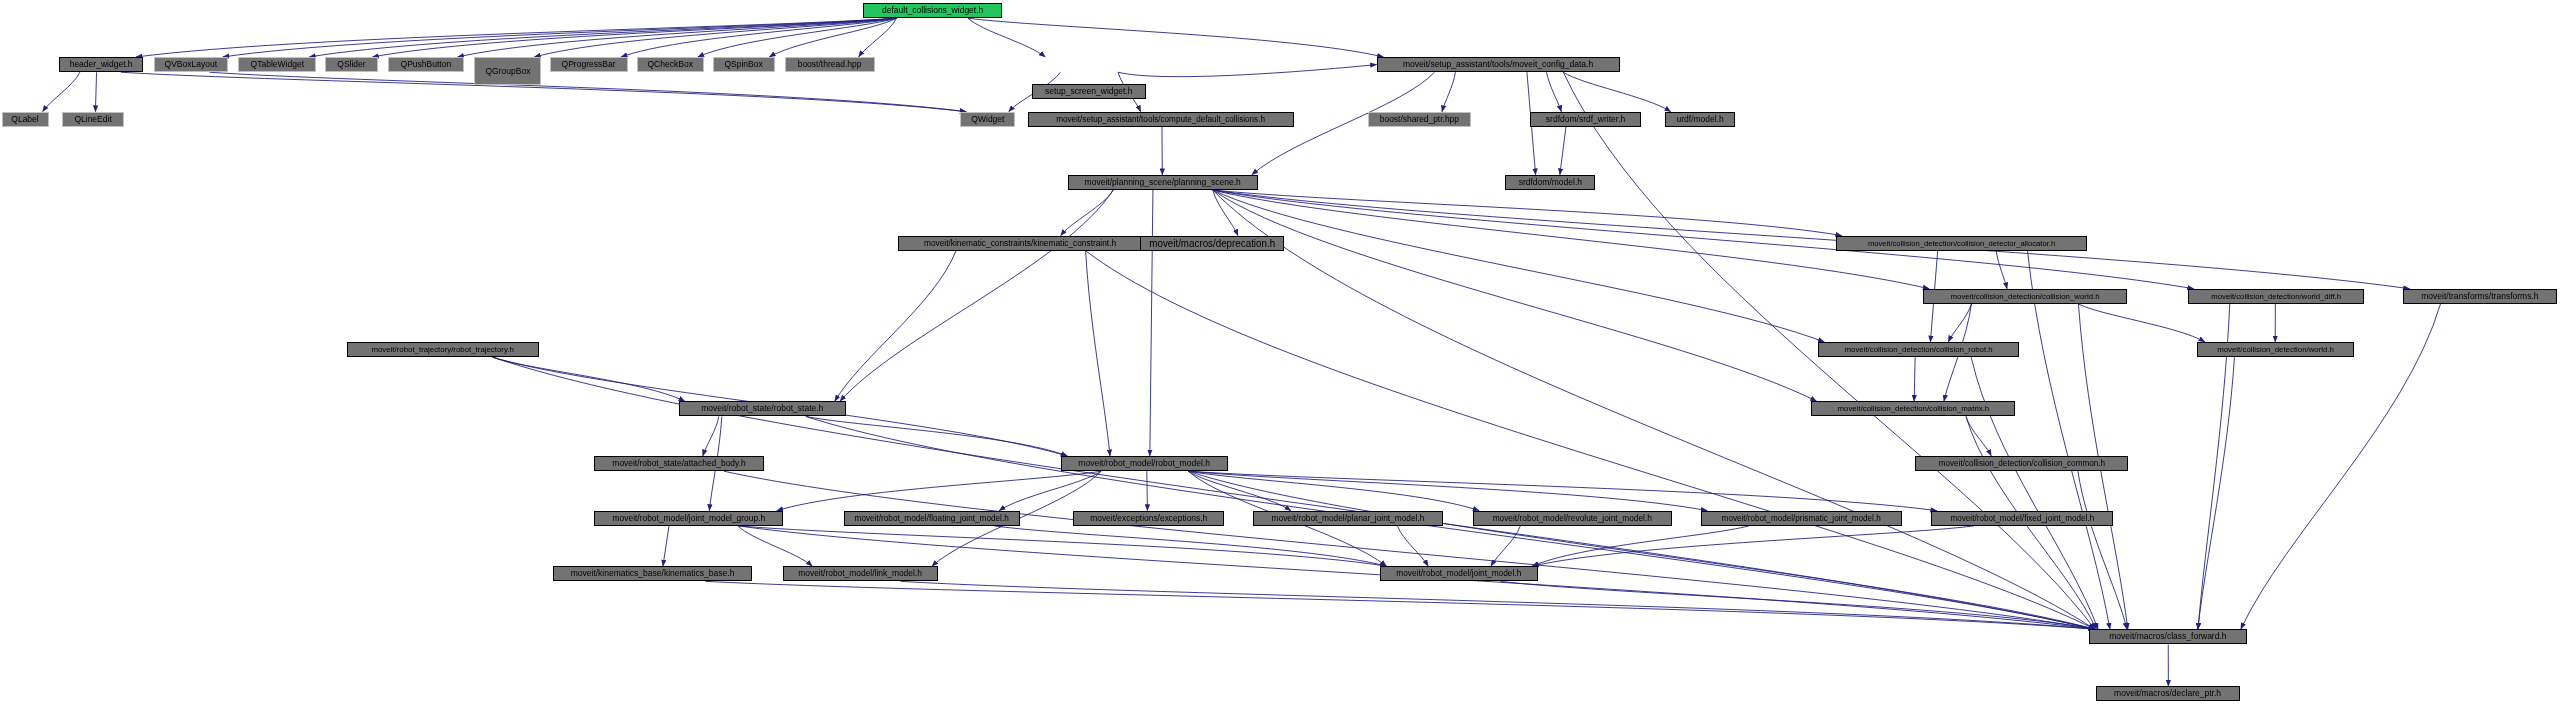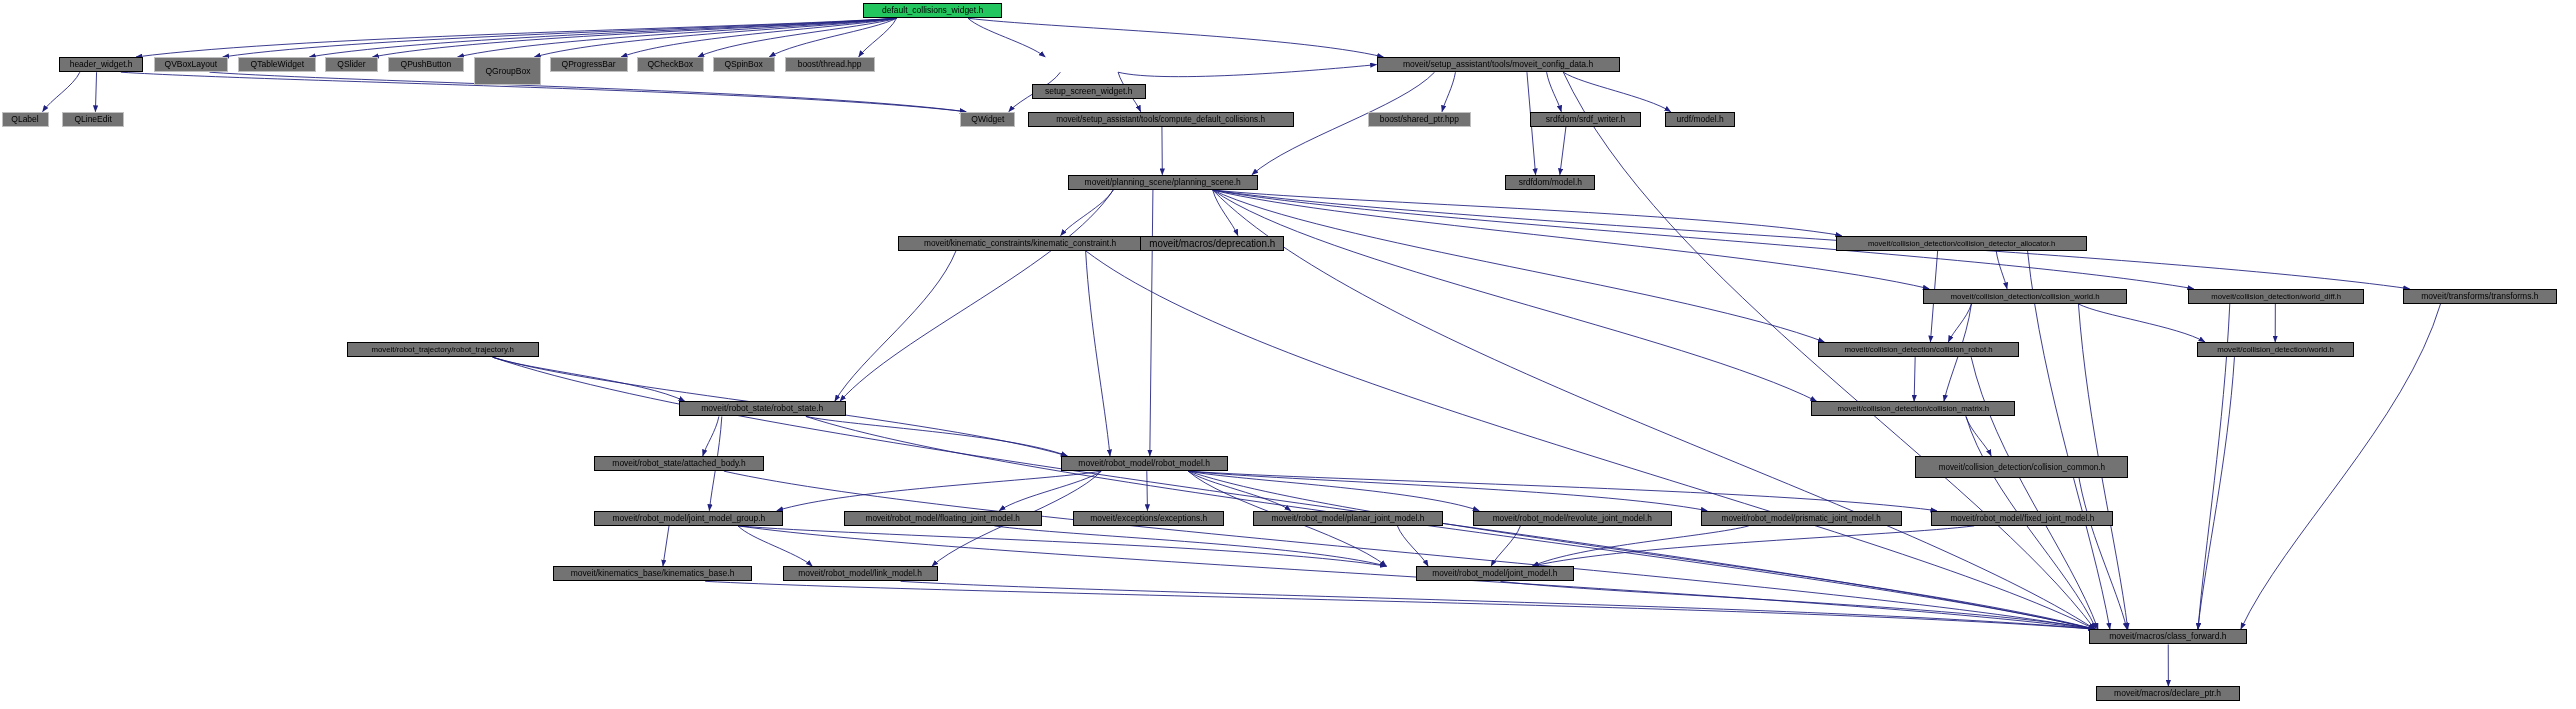--- a/index.html
+++ b/index.html
@@ -221,27 +221,27 @@
       </div>
       <div class="node" style="left: 1811px; top: 401px; width: 204px; height: 15px; font-size: 8px;">
         <span>moveit/collision_detection/collision_matrix.h</span>
       </div>
       <div class="node" style="left: 594px; top: 456px; width: 170px; height: 15px; font-size: 8.6px;">
         <span>moveit/robot_state/attached_body.h</span>
       </div>
       <div class="node" style="left: 1061px; top: 456px; width: 167px; height: 15px; font-size: 8.7px;">
         <span>moveit/robot_model/robot_model.h</span>
       </div>
-      <div class="node" style="left: 1915px; top: 456px; width: 213px; height: 22px; font-size: 8.3px;">
+      <div class="node" style="left: 1915px; top: 456px; width: 213px; height: 15px; font-size: 8.3px;">
         <span>moveit/collision_detection/collision_common.h</span>
       </div>
       <div class="node" style="left: 594px; top: 511px; width: 189px; height: 15px; font-size: 8.6px;">
         <span>moveit/robot_model/joint_model_group.h</span>
       </div>
-      <div class="node" style="left: 844px; top: 511px; width: 198px; height: 15px; font-size: 8.4px; text-align: center;">
+      <div class="node" style="left: 844px; top: 511px; width: 176px; height: 15px; font-size: 8.4px; text-align: center;">
         <span>moveit/robot_model/floating_joint_model.h</span>
       </div>
       <div class="node" style="left: 1073px; top: 511px; width: 151px; height: 15px; font-size: 8.6px;">
         <span>moveit/exceptions/exceptions.h</span>
       </div>
       <div class="node" style="left: 1253px; top: 511px; width: 190px; height: 15px; font-size: 8.5px;">
         <span>moveit/robot_model/planar_joint_model.h</span>
       </div>
       <div class="node" style="left: 1473px; top: 511px; width: 199px; height: 15px; font-size: 8.5px;">
         <span>moveit/robot_model/revolute_joint_model.h</span>
@@ -251,21 +251,21 @@
       </div>
       <div class="node" style="left: 1931px; top: 511px; width: 182px; height: 15px; font-size: 8.3px;">
         <span>moveit/robot_model/fixed_joint_model.h</span>
       </div>
       <div class="node" style="left: 553px; top: 566px; width: 199px; height: 15px; font-size: 8.7px;">
         <span>moveit/kinematics_base/kinematics_base.h</span>
       </div>
       <div class="node" style="left: 783px; top: 566px; width: 155px; height: 15px; font-size: 8.6px;">
         <span>moveit/robot_model/link_model.h</span>
       </div>
-      <div class="node" style="left: 1380px; top: 566px; width: 158px; height: 15px; font-size: 8.5px; margin-left: 36px;">
+      <div class="node" style="left: 1380px; top: 566px; width: 158px; height: 15px; font-size: 8.5px;">
         <span>moveit/robot_model/joint_model.h</span>
       </div>
       <div class="node" style="left: 2089px; top: 629px; width: 158px; height: 15px; font-size: 8.7px;">
         <span>moveit/macros/class_forward.h</span>
       </div>
       <div class="node" style="left: 2096px; top: 686px; width: 144px; height: 15px; font-size: 8.7px;">
         <span>moveit/macros/declare_ptr.h</span>
       </div>
     </div>
 </div>

